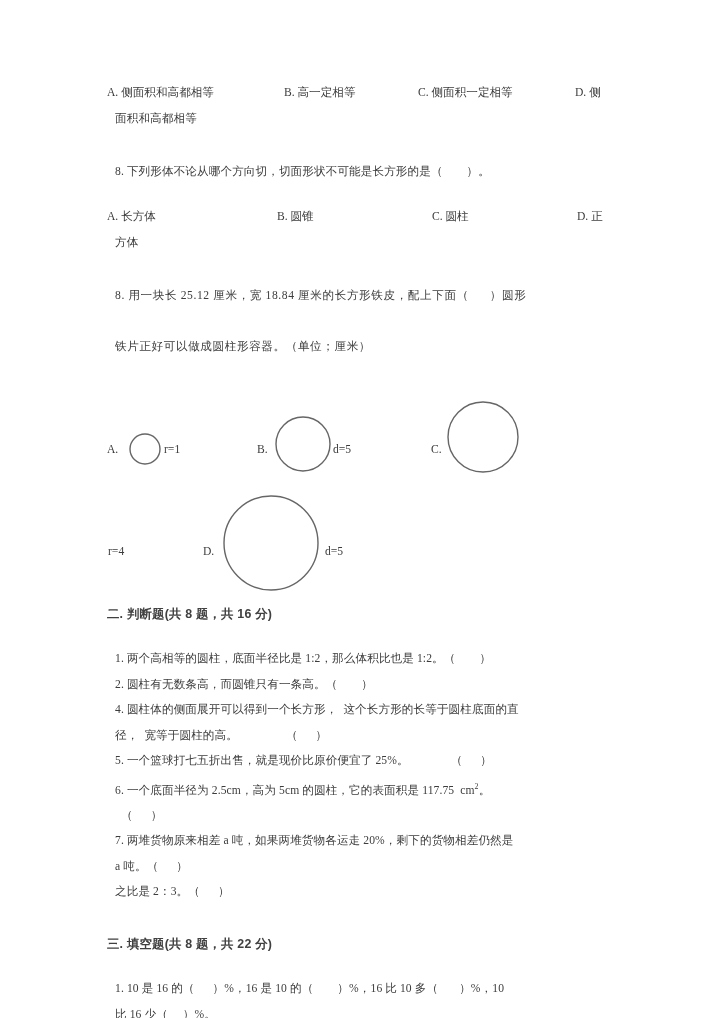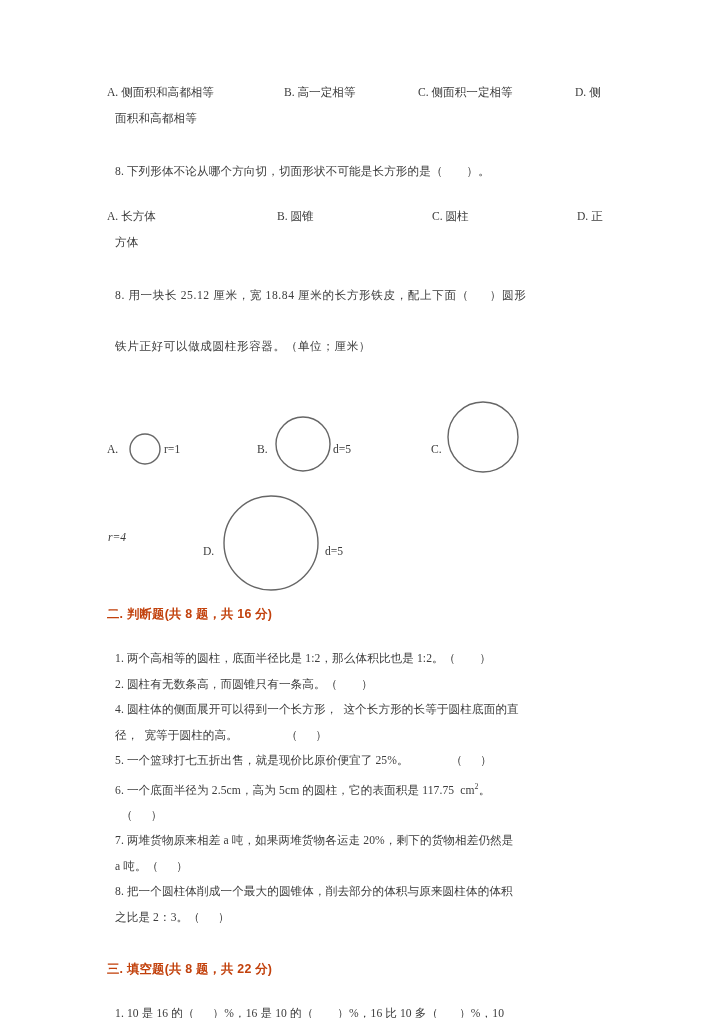--- a/index.html
+++ b/index.html
@@ -47,21 +47,21 @@
   .opt {
     white-space: pre;
   }
   .gap-md { height: 19px; }
   .gap-lg { height: 26px; }
 
   .section-title {
     font-size: 12.4px;
     font-weight: bold;
     font-family: "Liberation Sans", "DejaVu Sans", sans-serif;
-    color: #c2410c;
+    color: #404040;
     line-height: 18px;
     margin: 0;
     letter-spacing: 0.2px;
   }
   .tf-list .qline {
     line-height: 17.5px;
   }
   .spaced-wide { letter-spacing: 0.6px; }
 
   
@@ -130,42 +130,41 @@
         <circle cx="38" cy="85" r="15" fill="none" stroke="#666666" stroke-width="1.4"></circle>
         <circle cx="196" cy="80" r="27" fill="none" stroke="#666666" stroke-width="1.4"></circle>
         <circle cx="376" cy="73" r="35" fill="none" stroke="#666666" stroke-width="1.4"></circle>
         <circle cx="164" cy="179" r="47" fill="none" stroke="#666666" stroke-width="1.4"></circle>
       </svg>
       <span class="lbl" style="left:0px; top:79px;">A.</span>
       <span class="lbl" style="left:57px; top:79px;">r=1</span>
       <span class="lbl" style="left:150px; top:79px;">B.</span>
       <span class="lbl" style="left:226px; top:79px;">d=5</span>
       <span class="lbl" style="left:324px; top:79px;">C.</span>
-      <span class="lbl" style="left:1px; top:167px;font-style:italic;">r=4</span>
+      <span class="lbl" style="left:1px; top:181px;">r=4</span>
       <span class="lbl" style="left:96px; top:181px;">D.</span>
       <span class="lbl" style="left:218px; top:181px;">d=5</span>
     </div>
 
     <div class="gap-lg"></div>
 
     <p class="section-title">二. 判断题(共 8 题，共 16 分)</p>
 
     <div class="gap-md"></div>
 
     <div class="tf-list">
       <p class="qline">1. 两个高相等的圆柱，底面半径比是 1:2，那么体积比也是 1:2。（        ）</p>
       <p class="qline">2. 圆柱有无数条高，而圆锥只有一条高。（        ）</p>
       <p class="qline">4. 圆柱体的侧面展开可以得到一个长方形，  这个长方形的长等于圆柱底面的直</p>
       <p class="qline">径，  宽等于圆柱的高。                （      ）</p>
       <p class="qline">5. 一个篮球打七五折出售，就是现价比原价便宜了 25%。              （      ）</p>
       <p class="qline"><span>6. 一个底面半径为 2.5cm，高为 5cm 的圆柱，它的表面积是 117.75  cm</span><span class="sup">2</span><span>。</span></p>
       <p class="qline">  （      ）</p>
       <p class="qline">7. 两堆货物原来相差 a 吨，如果两堆货物各运走 20%，剩下的货物相差仍然是</p>
       <p class="qline">a 吨。（      ）</p>
-      <p class="qline">8. 把一个圆柱体削成一个最大的圆锥体，削去部分的体积与原来圆柱体的体积</p>
       <p class="qline">之比是 2：3。（      ）</p>
     </div>
 
     <div class="gap-lg"></div>
 
     <p class="section-title">三. 填空题(共 8 题，共 22 分)</p>
 
     <div class="gap-md"></div>
 
     <div>

